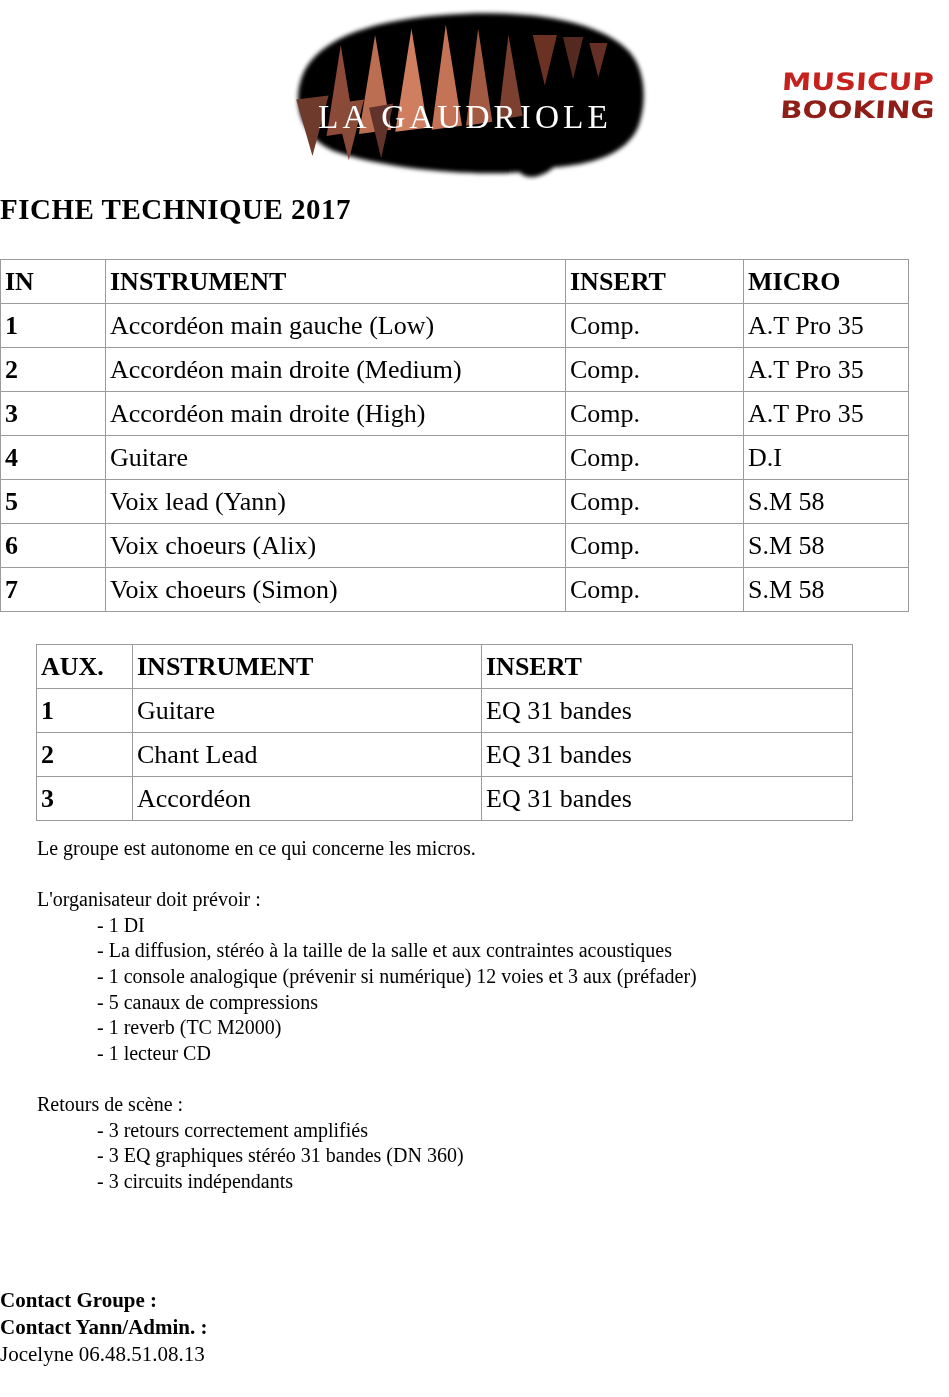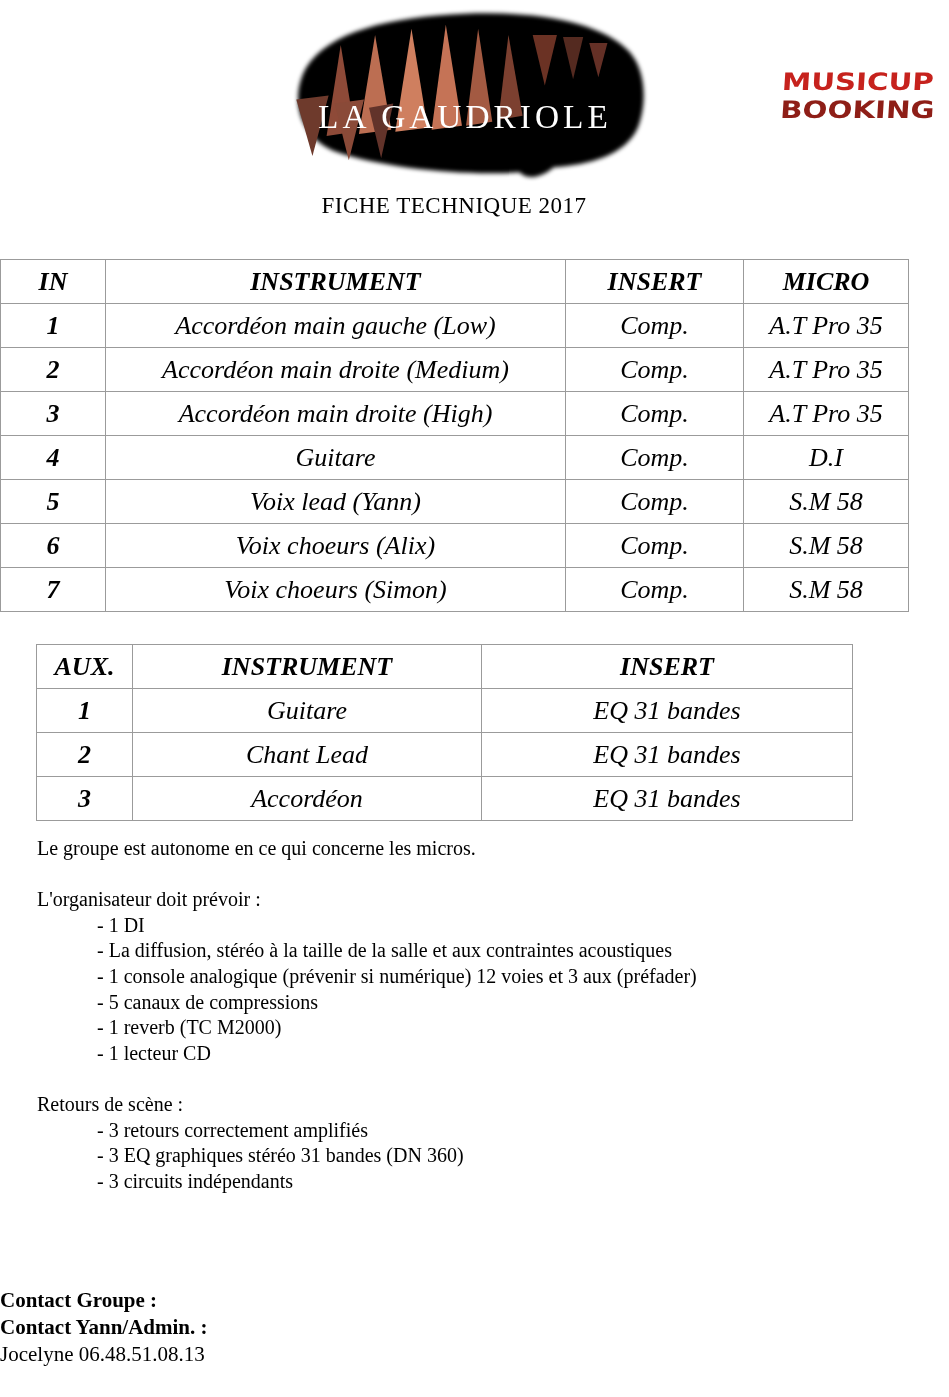--- a/index.html
+++ b/index.html
@@ -20,29 +20,29 @@
     font-weight:bold;font-size:24px;line-height:28px;
     letter-spacing:0px;white-space:nowrap;
     transform:scaleX(1.22) skewX(-3deg);
     transform-origin:left top;
   }
   .booking .l1{display:block;}
   .booking .l2{display:block;}
   
   .doc-title{
     position:absolute;left:0;top:193px;width:908px;
-    text-align:center;font-weight:normal;font-size:23px;
+    font-weight:bold;font-size:29px;
     letter-spacing:0.5px;
   }
   
   table{border-collapse:collapse;table-layout:fixed;position:absolute;background:#fff;}
   th,td{
     border:1.5px solid #9b9b9b;
-    text-align:center;vertical-align:middle;
-    height:43px;padding:0 4px;overflow:hidden;white-space:nowrap;font-style:italic;
+    text-align:left;vertical-align:middle;
+    height:43px;padding:0 4px;overflow:hidden;white-space:nowrap;
   }
   th{font-size:26px;font-weight:bold;}
   td{font-size:26px;font-weight:normal;}
   td.num{font-weight:bold;}
   .input-table{left:0px;top:259px;width:908px;}
   .aux-table{left:36px;top:644px;width:816px;}
   
   .notes{
     position:absolute;left:37px;top:836px;width:860px;
     font-size:20px;line-height:25.6px;

